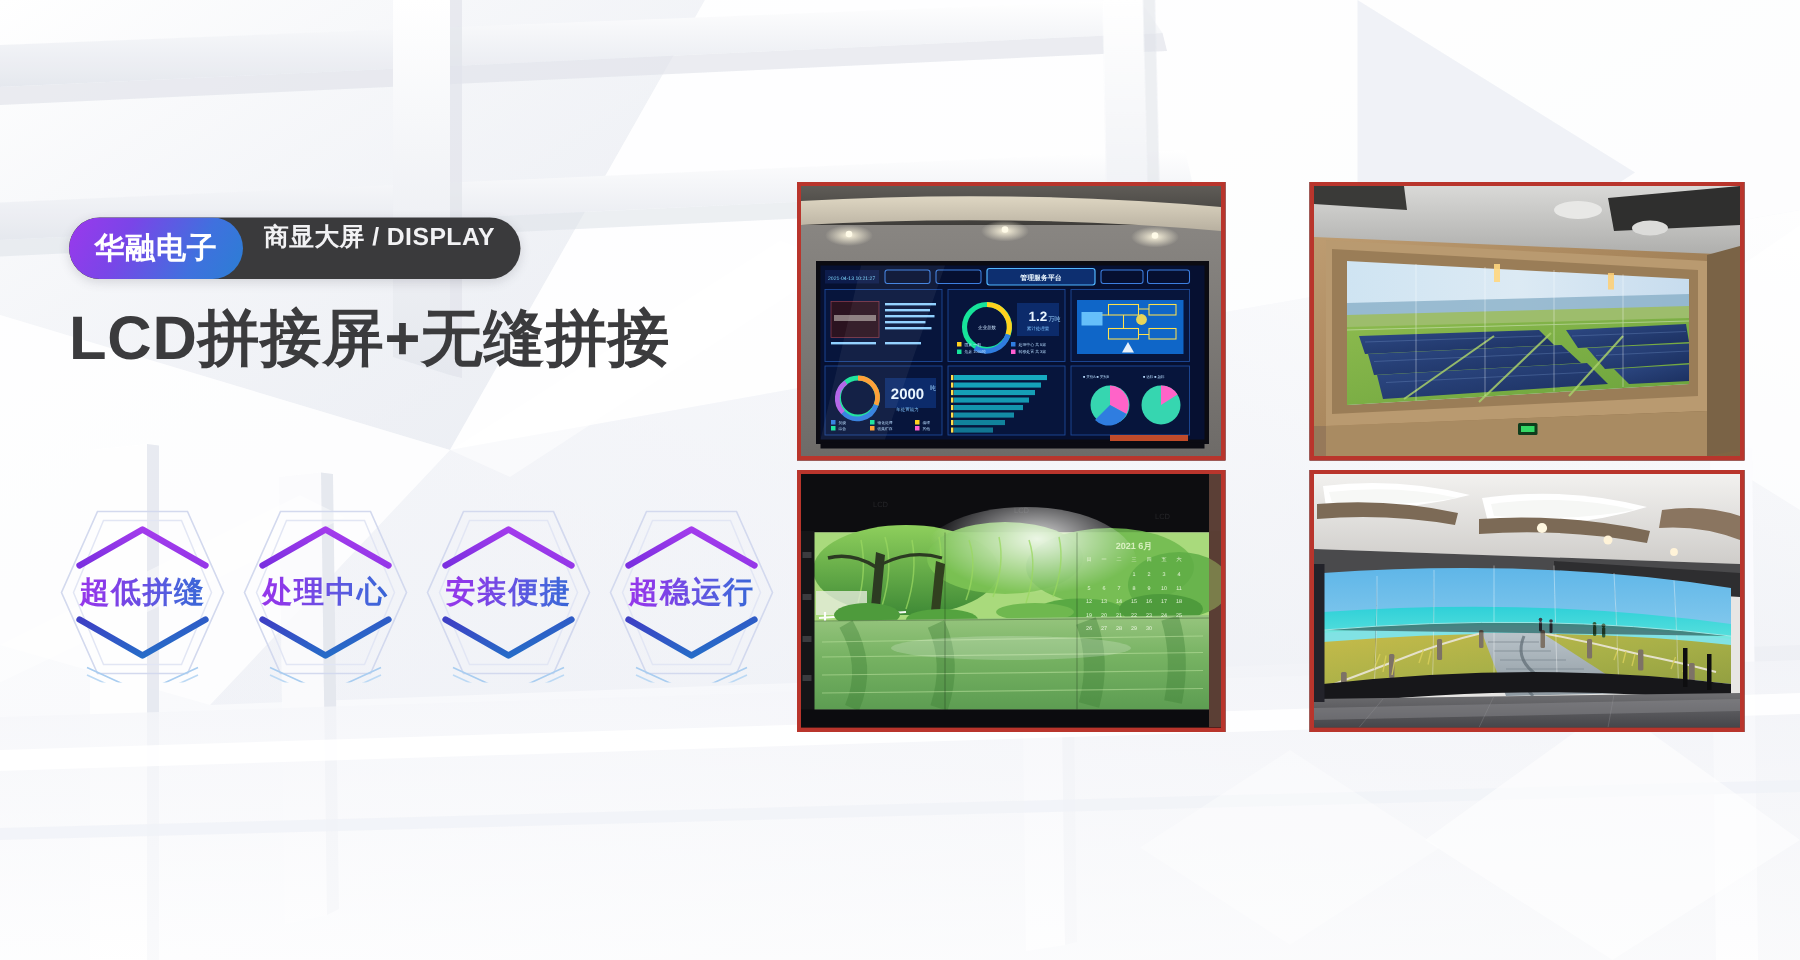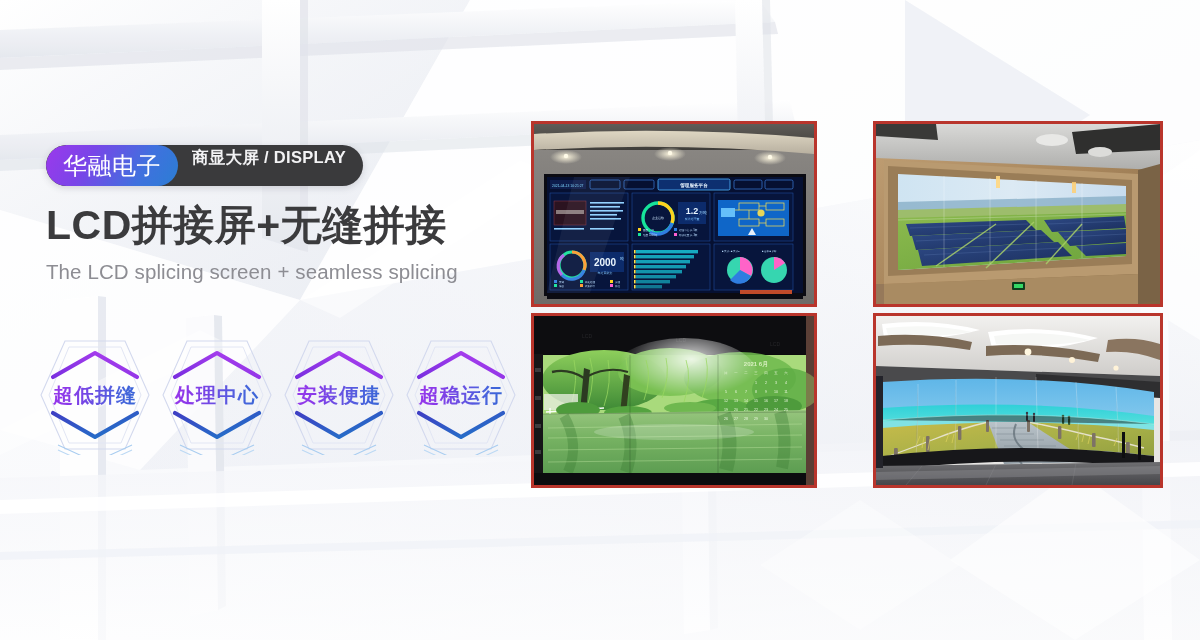--- a/index.html
+++ b/index.html
@@ -36,21 +36,21 @@
     height:41px; border-radius:21px;
     background:#3a3a3c;
     overflow:hidden;
     box-shadow:0 2px 7px rgba(60,60,80,.18);
   }
   .pill-brand {
     display:flex; align-items:center; justify-content:center;
     padding:0 17px;
     border-radius:21px;
     background:linear-gradient(118deg,#9b39ec 0%,#7a45e8 32%,#3f71de 72%,#2b7ed4 100%);
-    color:#fff; font-size:24px; font-weight:normal; letter-spacing:.5px;
+    color:#fff; font-size:20px; font-weight:bold; letter-spacing:.5px;
     line-height:1;
   }
   .pill-sub {
     display:flex; align-items:center;
     padding:0 17px 16px 14px;
     color:#f2f2f4; font-size:16.5px; font-weight:bold; letter-spacing:.3px;
     white-space:nowrap;
   }
 
   
@@ -173,21 +173,20 @@
 
   <div id="left-col">
 
     <div class="pill">
       <span class="pill-brand">华融电子</span>
       <span class="pill-sub">商显大屏 / DISPLAY</span>
     </div>
 
     <h1 class="headline">LCD拼接屏+无缝拼接</h1>
 
-    <p class="subhead">The LCD splicing screen + seamless splicing</p>
   </div>
 
   <div id="features">
 
     <div class="hexwrap">
       <svg width="118" height="120" viewBox="0 0 118 120">
         <defs>
           <linearGradient id="chevTop1" x1="0" y1="1" x2="1" y2="0">
             <stop offset="0" stop-color="#7a2fe0"></stop>
               <stop offset="1" stop-color="#b03ff0"></stop>

